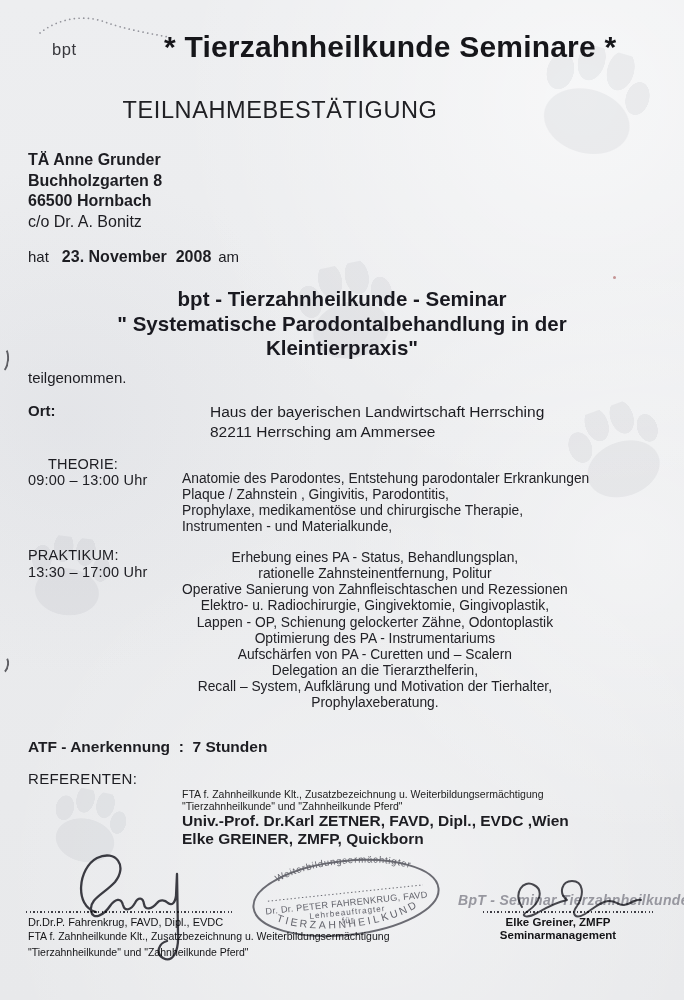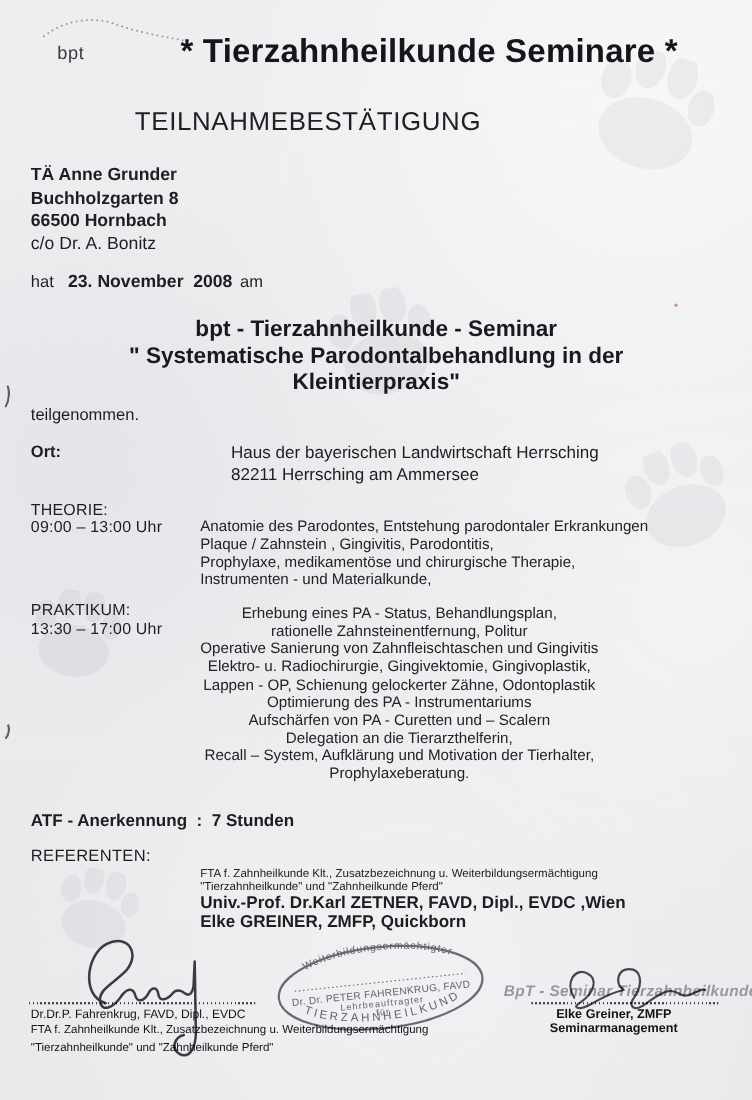--- a/index.html
+++ b/index.html
@@ -36,21 +36,21 @@
   
   .seminar-title{left:0;top:287px;width:684px;text-align:center;font-size:20.5px;font-weight:700;line-height:24.5px;color:#191920;}
   .participated{left:28px;top:369px;font-size:15px;}
 
   
   .ort-label{left:28px;top:402px;font-size:15px;font-weight:700;}
   .ort-value{left:182px;top:402px;font-size:15.5px;font-weight:400;line-height:20px;margin-left:28px;}
 
   
   .sec-label{left:28px;font-size:14.5px;letter-spacing:.2px;}
-  .theorie-label{top:456px;}
+  .theorie-label{top:456px;margin-left:20px;}
   .theorie-time{top:472px;}
   .praktikum-label{top:547px;}
   .praktikum-time{top:564px;}
   .sec-content{left:182px;font-size:13.8px;line-height:16.15px;color:#222227;}
   .theorie-content{top:471px;}
   .praktikum-content{top:550px;text-align:center;}
 
   
   .atf{left:28px;top:738px;font-size:15.5px;font-weight:700;}
   .ref-label{left:28px;top:770px;font-size:15px;letter-spacing:.3px;}
@@ -144,21 +144,21 @@
     <div>Plaque / Zahnstein , Gingivitis, Parodontitis,</div>
     <div>Prophylaxe, medikamentöse und chirurgische Therapie,</div>
     <div>Instrumenten - und Materialkunde,</div>
   </div>
 
   <div class="abs sec-label praktikum-label">PRAKTIKUM:</div>
   <div class="abs sec-label praktikum-time">13:30 – 17:00 Uhr</div>
   <div class="abs sec-content praktikum-content">
     <div>Erhebung eines PA - Status, Behandlungsplan,</div>
     <div>rationelle Zahnsteinentfernung, Politur</div>
-    <div>Operative Sanierung von Zahnfleischtaschen und Gingivitis</div>
+    <div>Operative Sanierung von Zahnfleischtaschen und Rezessionen</div>
     <div>Elektro- u. Radiochirurgie, Gingivektomie, Gingivoplastik,</div>
     <div>Lappen - OP, Schienung gelockerter Zähne, Odontoplastik</div>
     <div>Optimierung des PA - Instrumentariums</div>
     <div>Aufschärfen von PA - Curetten und – Scalern</div>
     <div>Delegation an die Tierarzthelferin,</div>
     <div>Recall – System, Aufklärung und Motivation der Tierhalter,</div>
     <div>Prophylaxeberatung.</div>
   </div>
 
   <div class="abs atf pre">ATF - Anerkennung  :  7 Stunden</div>

